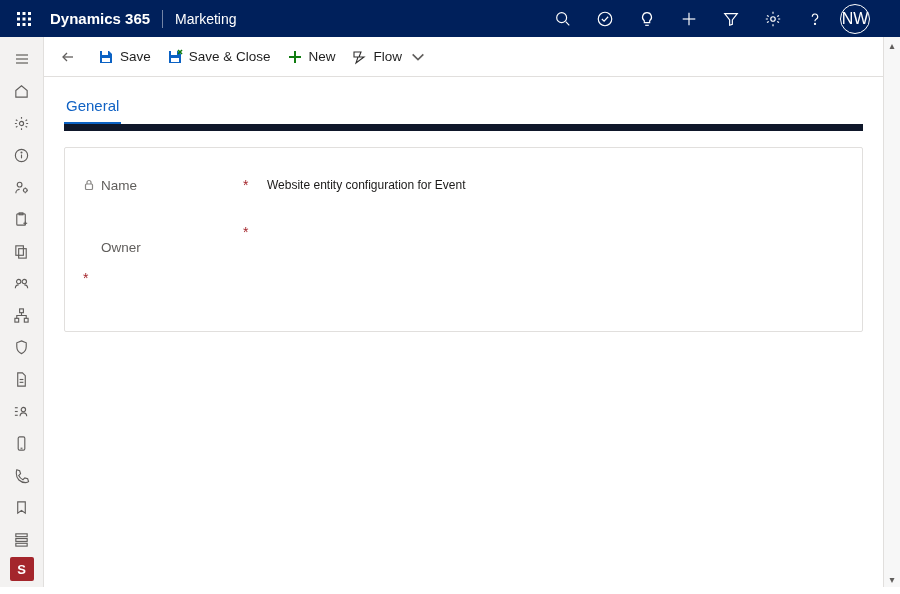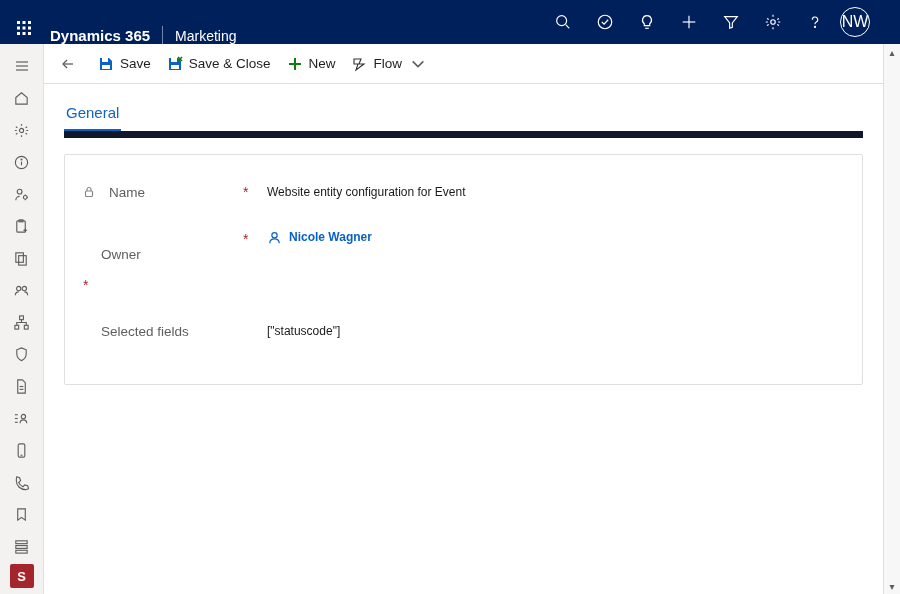--- a/index.html
+++ b/index.html
@@ -1,19 +1,19 @@
 <!DOCTYPE html>
 <html><head>
 <meta charset="utf-8">
 <style>
   * { box-sizing: border-box; margin: 0; padding: 0; }
   html, body { width: 900px; height: 594px; font-family: "Segoe UI", Arial, sans-serif; font-size: 13px; color: #323130; background: #fff; overflow: hidden; }
   
   
-  .topnav { height: 44px; background: #00205b; color: #fff; display: flex; align-items: flex-end; padding: 0 8px; }
+  .topnav { height: 37px; background: #00205b; color: #fff; display: flex; align-items: center; padding: 0 8px; }
   .waffle { width: 32px; height: 32px; display: flex; align-items: center; justify-content: center; cursor: pointer; }
   .waffle svg { width: 16px; height: 16px; }
   .brand { font-weight: 600; font-size: 15px; margin-left: 10px; cursor: pointer; }
   .divider-v { width: 1px; height: 18px; background: rgba(255,255,255,0.45); margin: 0 12px; }
   .area { font-size: 14px; font-weight: 400; cursor: pointer; }
   .topnav-spacer { flex: 1; }
   .topnav-icons { display: flex; align-items: center; gap: 4px; }
   .topnav-icon { width: 38px; height: 44px; display: flex; align-items: center; justify-content: center; cursor: pointer; }
   .topnav-icon svg { width: 18px; height: 18px; stroke: #fff; fill: none; stroke-width: 1.3; }
   .avatar { width: 30px; height: 30px; border: 1px solid #fff; border-radius: 50%; display: flex; align-items: center; justify-content: center; font-size: 16px; margin: 0 22px 0 2px; cursor: pointer; }
@@ -43,21 +43,21 @@
   .cmd-flow-chevron{margin-left:2px;}
   
   
   .content { padding: 14px 20px 20px 20px; flex: 1; overflow: auto; }
   .page-title { font-size: 22px; font-weight: 600; margin-bottom: 18px; color:#1b1a19;}
   .tabs { border-bottom: 7px solid #0f172a; margin-bottom: 16px; }
   .tab { display: inline-block; padding: 6px 2px 8px 2px; font-size: 15px; color: #1062c4; border-bottom: 2px solid #0b62c4; cursor: pointer; font-weight: 400;}
   
   .form-card { border: 1px solid #e1dfdd; padding: 14px 18px 30px 18px; border-radius: 2px; }
   .form-row { display: flex; align-items: center; min-height: 46px; }
-  .form-label-cell { width: 160px; display: flex; align-items: center; gap: 14px; color: #605e5c; font-size: 13.5px; }
+  .form-label-cell { width: 160px; display: flex; align-items: center; gap: 6px; color: #605e5c; font-size: 13.5px; }
   .form-label-cell svg { width: 12px; height: 12px; stroke: #8a8886; fill:none; stroke-width:1.2;}
   .req-cell { width: 24px; color: #a4262c; font-size: 14px; }
   .value-cell { flex: 1; font-size: 12px; color: #1b1a19; }
   .owner-link { color: #0b62c4; font-weight: 600; display: inline-flex; align-items: center; gap: 7px; cursor: pointer; }
   .owner-link svg{width:15px;height:15px;stroke:#0b62c4;fill:none;stroke-width:1.3;}
 </style>
 </head>
 <body>
 
 <div class="topnav">
@@ -301,40 +301,24 @@
             <span>Name</span>
           </div>
           <div class="req-cell">*</div>
           <div class="value-cell">Website entity configuration for Event</div>
         </div>
         <div class="form-row">
           <div class="form-label-cell" style="padding-left:18px;margin-top:32px;">
             <span>Owner</span>
           </div>
           <div class="req-cell">*</div>
-          <div class="value-cell">
-            <span class="owner-link">
-              <svg viewBox="0 0 16 16">
-                  <circle cx="8" cy="5.5" r="2.8"></circle>
-                  <path d="M3 14c0-2.8 2.2-4.5 5-4.5s5 1.7 5 4.5"></path>
-                </svg>
-              <span>Nicole Wagner</span>
-            </span>
-          </div>
         </div>
         <div class="form-row">
           <div class="req-cell">*</div>
         </div>
-        <div class="form-row">
-          <div class="form-label-cell" style="padding-left:18px;">
-            <span>Selected fields</span>
-          </div>
-          <div class="req-cell"></div>
-          <div class="value-cell">["statuscode"]</div>
-        </div>
       </div>
     </div>
   </div>
 
   <div class="scrolltrack">
     <div class="scroll-arrow up">▴</div>
     <div class="scroll-arrow down">▾</div>
   </div>
 </div>
 

